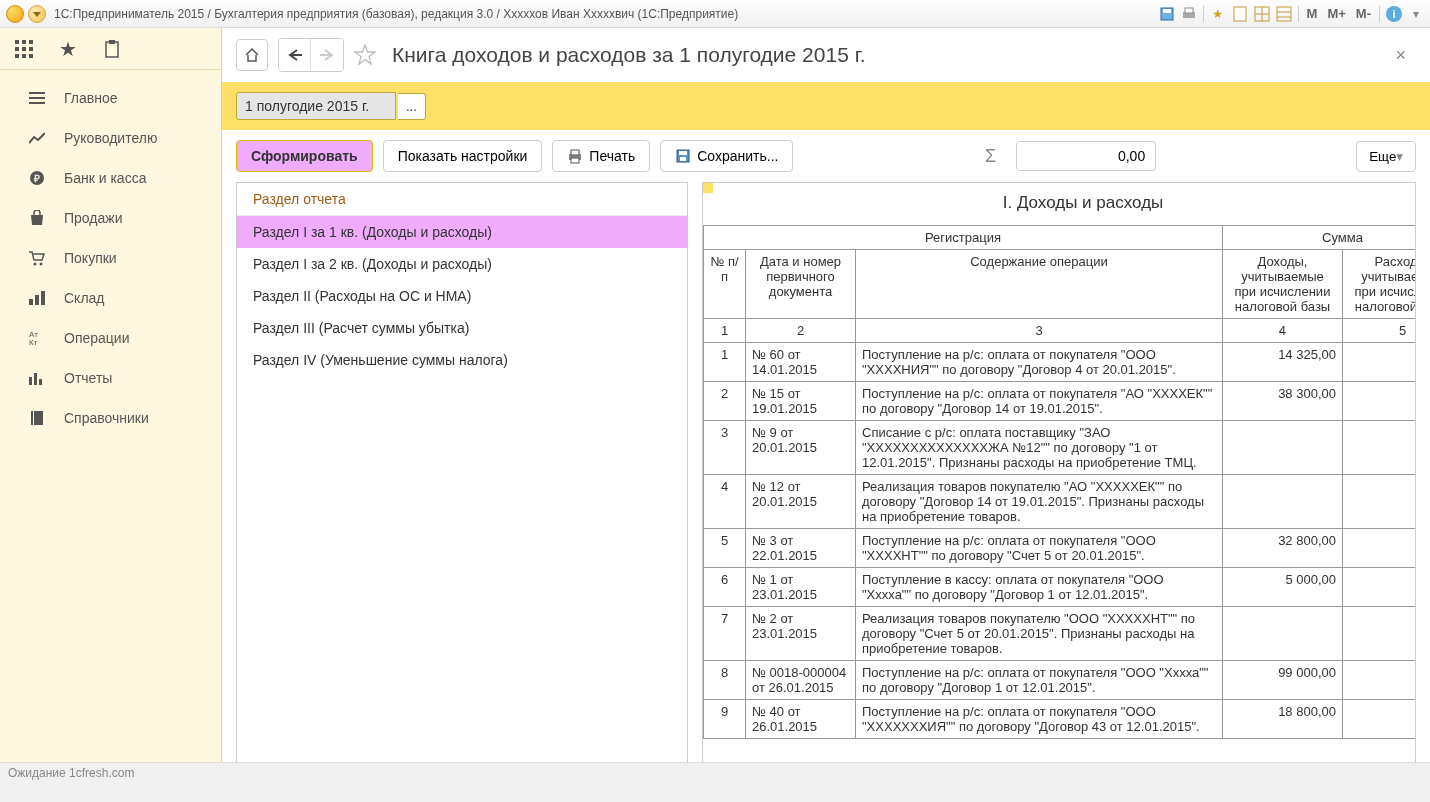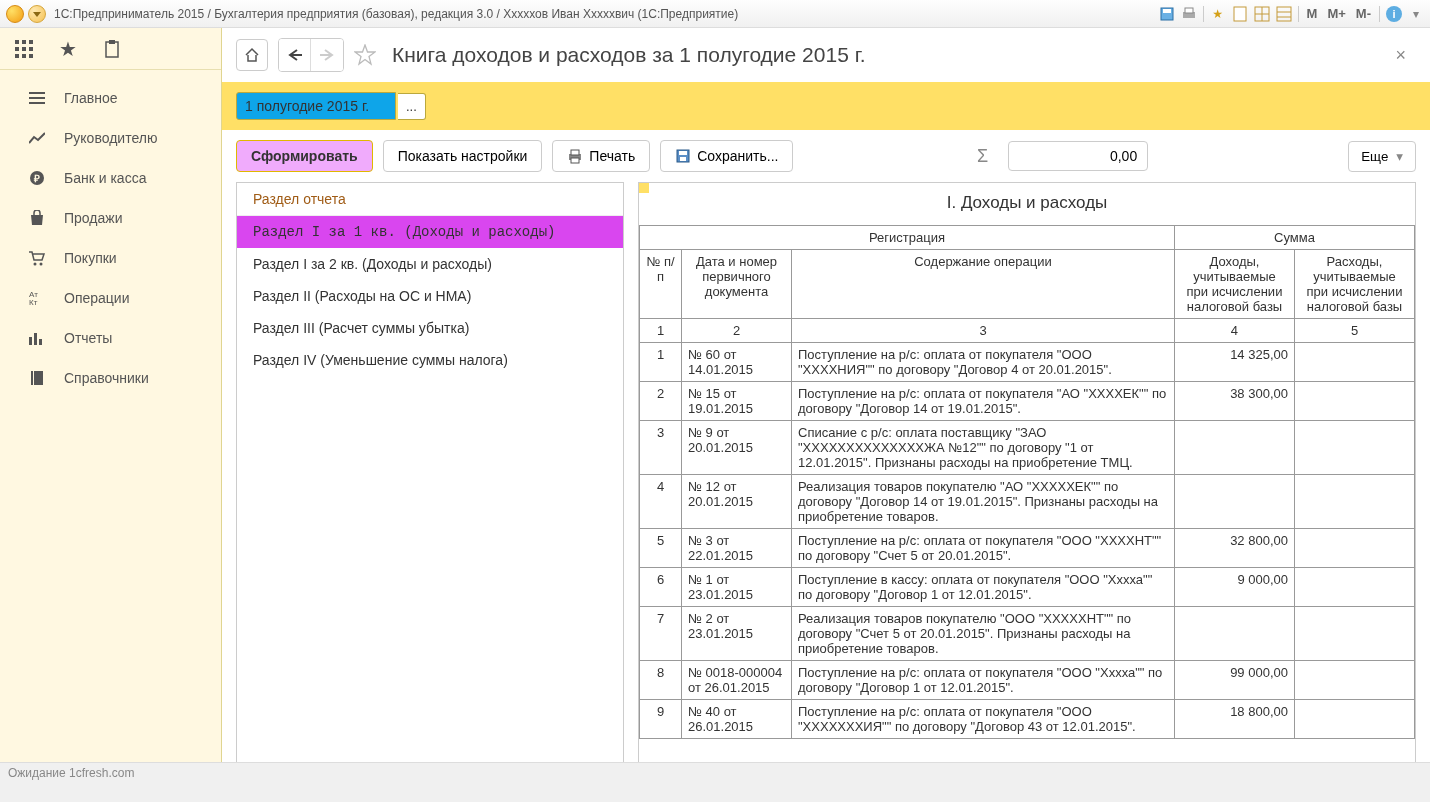--- a/index.html
+++ b/index.html
@@ -39,41 +39,41 @@
 .fwd-btn { color: #ccc; }
 .star-big { width: 22px; height: 22px; color: #bbb; }
 .page-title { font-size: 21px; color: #444; margin-left: 6px; }
 .close-x { margin-left: auto; color: #888; font-size: 18px; cursor: pointer; padding: 4px 10px; }
 .navgroup { display: inline-flex; border: 1px solid #ccc; border-radius: 4px; overflow: hidden; }
 .navgroup > div { border: none; border-radius: 0; }
 .navgroup > div:first-child { border-right: 1px solid #ddd; }
 
 
 .period-bar { background: #ffe066; padding: 10px 14px; display: flex; align-items: center; gap: 2px; }
-.period-input { background: #0ea5e9; border: 1px solid #bba83c; padding: 5px 8px; width: 160px; font-size: 14px; color: #333; border-radius: 3px 0 0 3px; }
+.period-input { background: #e5e5e5; border: 1px solid #bba83c; padding: 5px 8px; width: 160px; font-size: 14px; color: #333; border-radius: 3px 0 0 3px; }
 .period-btn { background: #fff; border: 1px solid #bba83c; border-left: none; padding: 5px 8px; border-radius: 0 3px 3px 0; cursor: pointer; }
 
 
 .toolbar { padding: 10px 14px; display: flex; align-items: center; gap: 10px; }
 .btn { border: 1px solid #ccc; border-radius: 4px; padding: 7px 14px; background: #fff; cursor: pointer; font-size: 14px; display: inline-flex; align-items: center; gap: 6px; }
 .btn-primary { background: #f0abfc; border-color: #e0b800; font-weight: bold; color: #333; }
 .btn .bico { width: 16px; height: 16px; }
 .toolbar .spacer { flex: 1; }
 .sigma { font-size: 18px; color: #888; padding: 0 10px; cursor: pointer; }
 .num-field { border: 1px solid #ccc; border-radius: 4px; padding: 6px 10px; width: 140px; text-align: right; font-size: 14px; }
-.more-btn { border: 1px solid #ccc; border-radius: 4px; padding: 7px 12px; background: #fff; cursor: pointer; display: inline-flex; align-items: center; gap: 8px; }
+.more-btn { border: 1px solid #ccc; border-radius: 4px; padding: 7px 12px; background: #fff; cursor: pointer; display: inline-flex; align-items: center; gap: 0; }
 
 
 .split { flex: 1; display: flex; padding: 0 14px 10px; gap: 14px; min-height: 0; }
 
 
-.section-list { width: 388px; border: 1px solid #ccc; background: #fff; overflow-y: auto; }
+.section-list { width: 452px; border: 1px solid #ccc; background: #fff; overflow-y: auto; }
 .section-list .shdr { padding: 8px 16px; color: #a05c16; font-size: 14px; border-bottom: 1px solid #eee; }
 .section-list .srow { padding: 8px 16px; font-size: 14px; color: #333; cursor: pointer; }
-.section-list .srow.active { background: #d946ef; font-family: Liberation Mono, monospace; }
+.section-list .srow.active { background: #f0abfc; }
 
 
 .report { flex: 1; border: 1px solid #ccc; overflow: auto; position: relative; background: #fff; }
 .report-inner { min-width: 760px; }
 .report-title { text-align: center; padding: 10px 0 12px; font-size: 17px; color: #333; }
 table.kudir { border-collapse: collapse; width: 100%; table-layout: fixed; }
 table.kudir th, table.kudir td { border: 1px solid #999; padding: 4px 6px; font-size: 13px; vertical-align: top; }
 table.kudir th { font-weight: normal; text-align: center; background: #fff; }
 .yellow-mark { position: absolute; top: 0; left: 0; width: 10px; height: 10px; background: #ffe066; }
 table.kudir td.num { text-align: center; }
@@ -207,20 +207,30 @@
               <path d="M1 2 h3 l2 8 h8 l2-6 h-11" fill="none" stroke="#555" stroke-width="1.5"></path>
               <circle cx="7" cy="14" r="1.5" fill="#555"></circle>
               <circle cx="13" cy="14" r="1.5" fill="#555"></circle>
             </svg>
           </span>
           <span class="lbl">Покупки</span>
         </div>
       <div class="nav-item">
           <span class="nico">
             <svg width="16" height="14">
+              <rect x="0" y="8" width="4" height="6" fill="#555"></rect>
+              <rect x="6" y="4" width="4" height="10" fill="#555"></rect>
+              <rect x="12" y="0" width="4" height="14" fill="#555"></rect>
+            </svg>
+          </span>
+          <span class="lbl">Склад</span>
+        </div>
+      <div class="nav-item">
+          <span class="nico">
+            <svg width="16" height="14">
               <text x="0" y="6" font-size="8" fill="#555">Ат</text>
               <text x="0" y="14" font-size="8" fill="#555">Кт</text>
             </svg>
           </span>
           <span class="lbl">Операции</span>
         </div>
       <div class="nav-item">
           <span class="nico">
             <svg width="16" height="14">
               <rect x="0" y="6" width="3" height="8" fill="#555"></rect>
@@ -389,21 +399,21 @@
                   <td class="num">5</td>
                   <td>№ 3 от 22.01.2015</td>
                   <td>Поступление на р/с: оплата от покупателя "ООО "ХХХХНТ"" по договору "Счет 5 от 20.01.2015".</td>
                   <td class="amt">32 800,00</td>
                   <td class="amt"></td>
                 </tr>
                 <tr>
                   <td class="num">6</td>
                   <td>№ 1 от 23.01.2015</td>
                   <td>Поступление в кассу: оплата от покупателя "ООО "Хххха"" по договору "Договор 1 от 12.01.2015".</td>
-                  <td class="amt">9 000,00</td>
+                  <td class="amt">5 000,00</td>
                   <td class="amt"></td>
                 </tr>
                 <tr>
                   <td class="num">7</td>
                   <td>№ 2 от 23.01.2015</td>
                   <td>Реализация товаров покупателю "ООО "ХХХХХНТ"" по договору "Счет 5 от 20.01.2015". Признаны расходы на приобретение товаров.</td>
                   <td class="amt"></td>
                   <td class="amt"></td>
                 </tr>
                 <tr>

